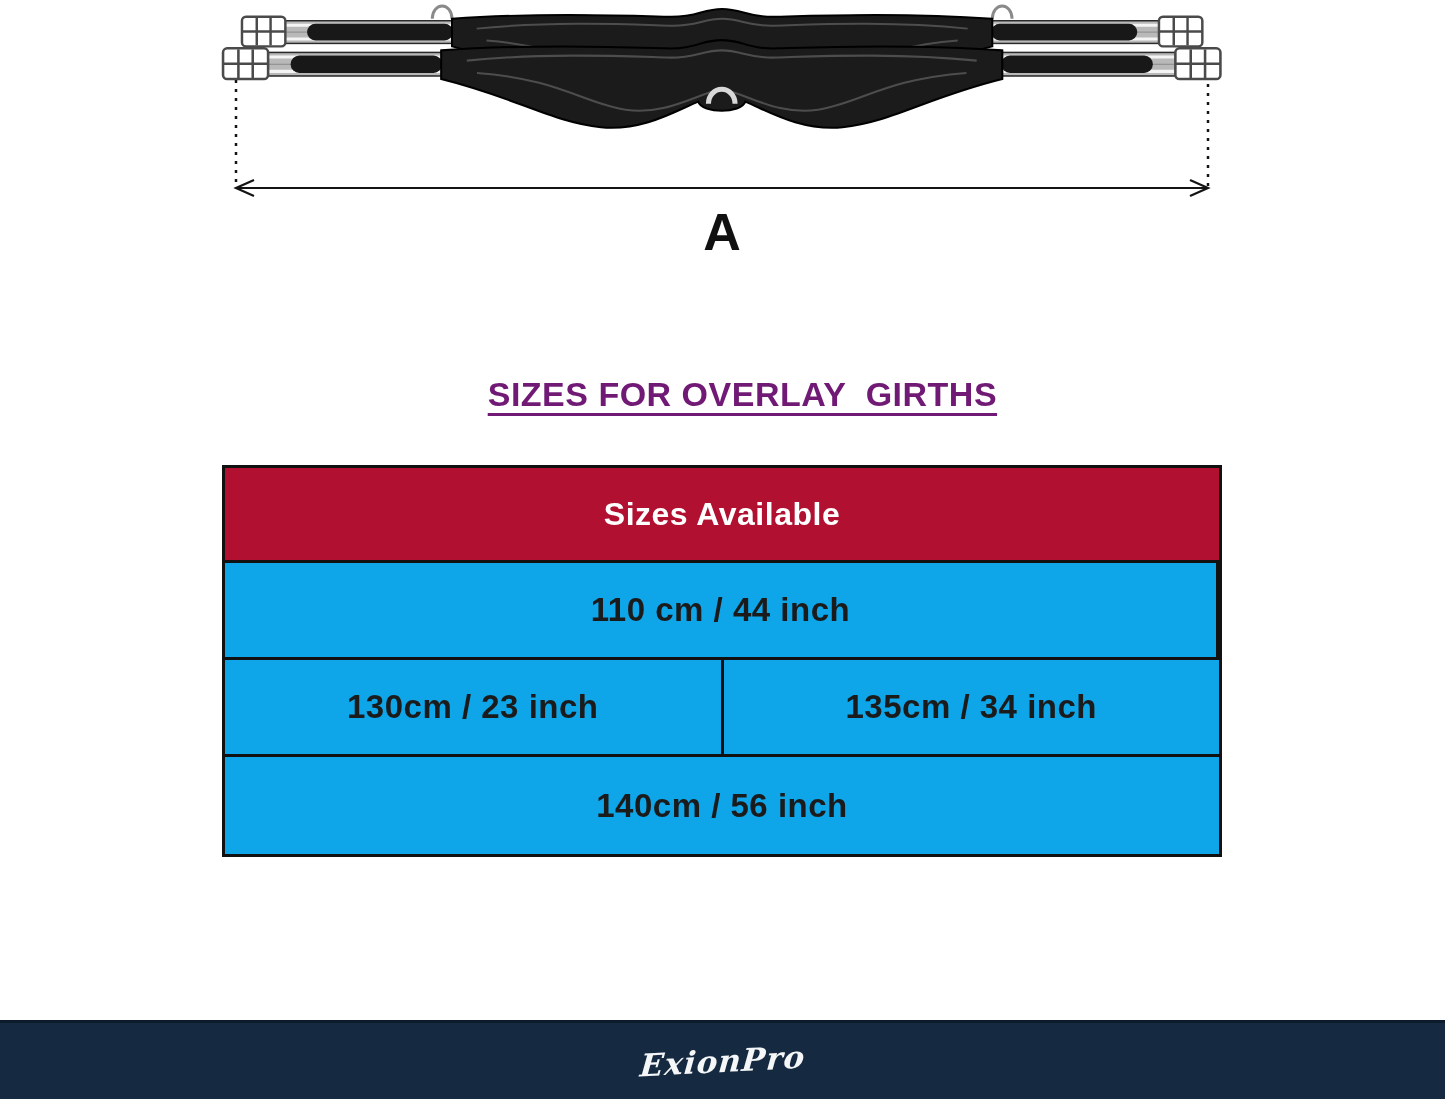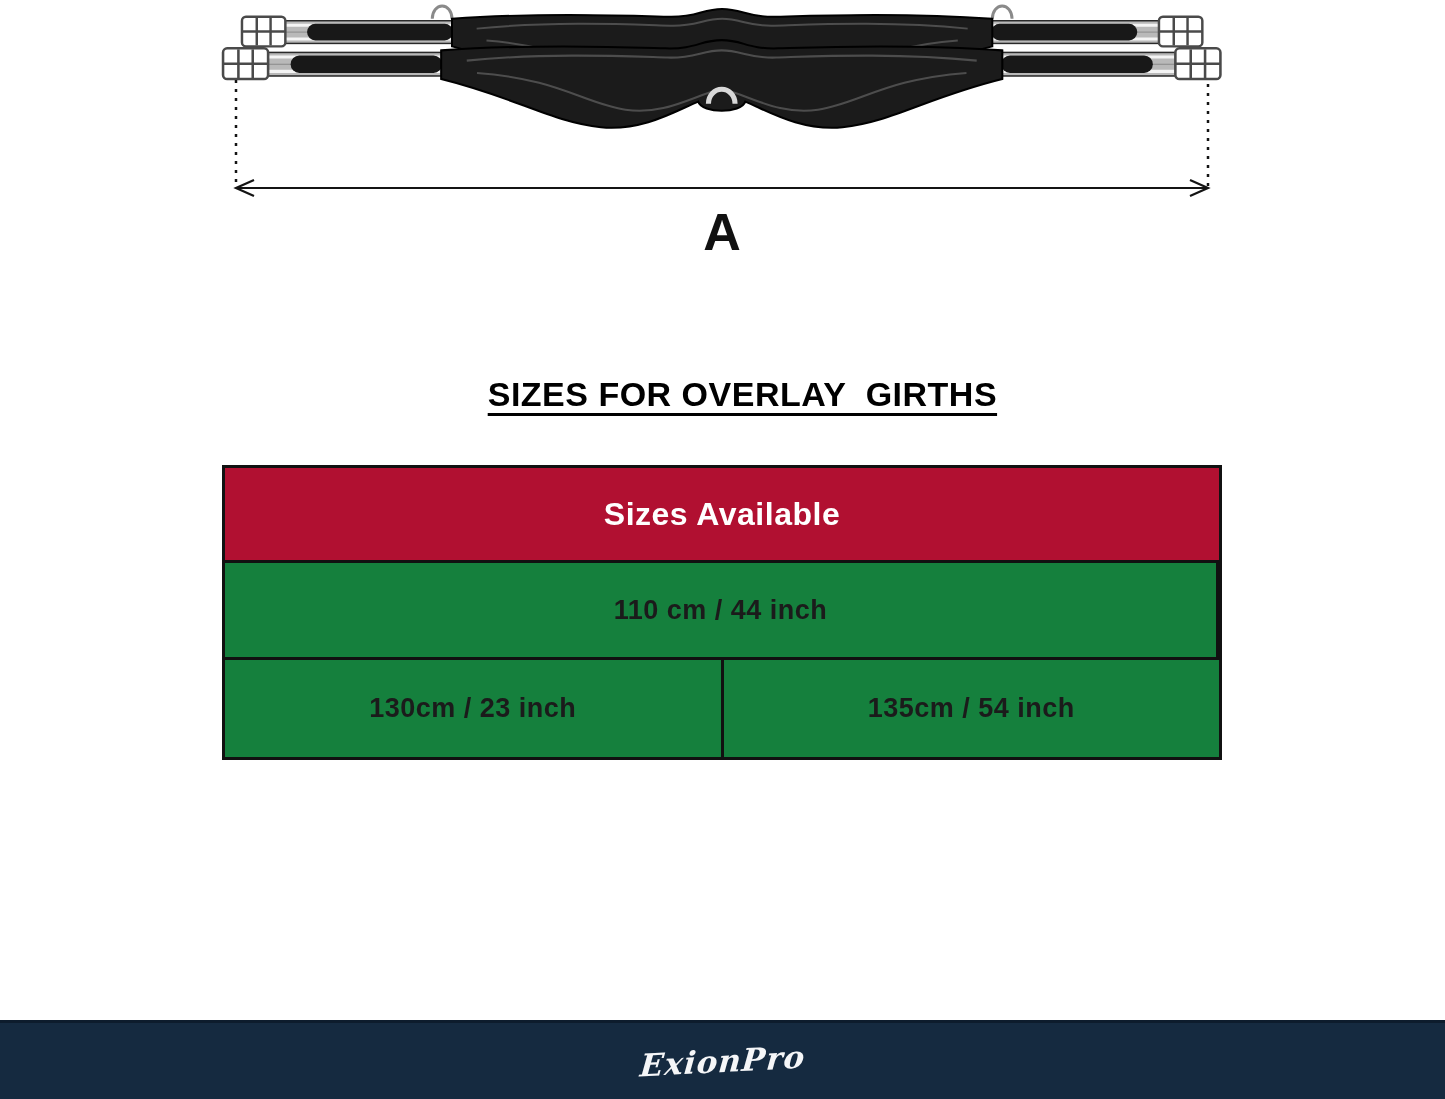--- a/index.html
+++ b/index.html
@@ -14,54 +14,54 @@
   .diagram-wrap{position:absolute;left:220px;top:2px;width:1005px;height:256px;}
   .dim-label{
     position:absolute;left:0;right:0;top:200px;
     text-align:center;font-size:52px;font-weight:700;color:#111;
     letter-spacing:1px;
   }
   
   .title{
     position:absolute;left:0;right:0;top:336px;
     text-align:center;
-    font-size:34px;font-weight:800;color:#000000;
+    font-size:34px;font-weight:800;color:#701a75;
     letter-spacing:.5px;
     white-space:pre;
   }
   .title span{
     text-decoration:underline;
     text-decoration-thickness:3px;
     text-underline-offset:7px;
   }
   
   .size-table{
     position:absolute;left:222px;top:465px;width:1000px;
     border:3px solid #111;
     box-sizing:border-box;
-    background:#15803d;
+    background:#0ea5e9;
   }
   .thead{
     height:95px;
     background:#b11031;
     display:flex;align-items:center;justify-content:center;
     border-bottom:3px solid #111;
     box-sizing:border-box;
   }
   .thead span{
     color:#ffffff;font-size:32px;font-weight:700;letter-spacing:.5px;
   }
   .trow{
     display:flex;height:97px;box-sizing:border-box;
     border-bottom:3px solid #111;
   }
   .trow:last-child{border-bottom:none;}
   .cell{
     flex:1;display:flex;align-items:center;justify-content:center;
-    font-size:27px;font-weight:700;color:#1b1b1b;letter-spacing:.5px;
+    font-size:33px;font-weight:700;color:#1b1b1b;letter-spacing:.5px;
   }
   .trow .cell.left{border-right:3px solid #111;box-sizing:border-box;}
   
   .footer{
     position:absolute;left:0;top:1020px;width:1445px;height:79px;
     background:#152a40;
     border-top:3px solid #0d1c2d;
     box-sizing:border-box;
     display:flex;align-items:center;justify-content:center;
   }
@@ -186,21 +186,24 @@
 
   <div class="size-table">
     <div class="thead">
       <span>Sizes Available</span>
     </div>
     <div class="trow">
       <div class="cell left">110 cm / 44 inch</div>
     </div>
     <div class="trow">
       <div class="cell left">130cm / 23 inch</div>
-      <div class="cell">135cm / 54 inch</div>
+      <div class="cell">135cm / 34 inch</div>
+    </div>
+    <div class="trow">
+      <div class="cell">140cm / 56 inch</div>
     </div>
   </div>
 
   <div class="footer">
     <span class="brand">ExionPro</span>
   </div>
 
 </div>
 
 </body></html>

